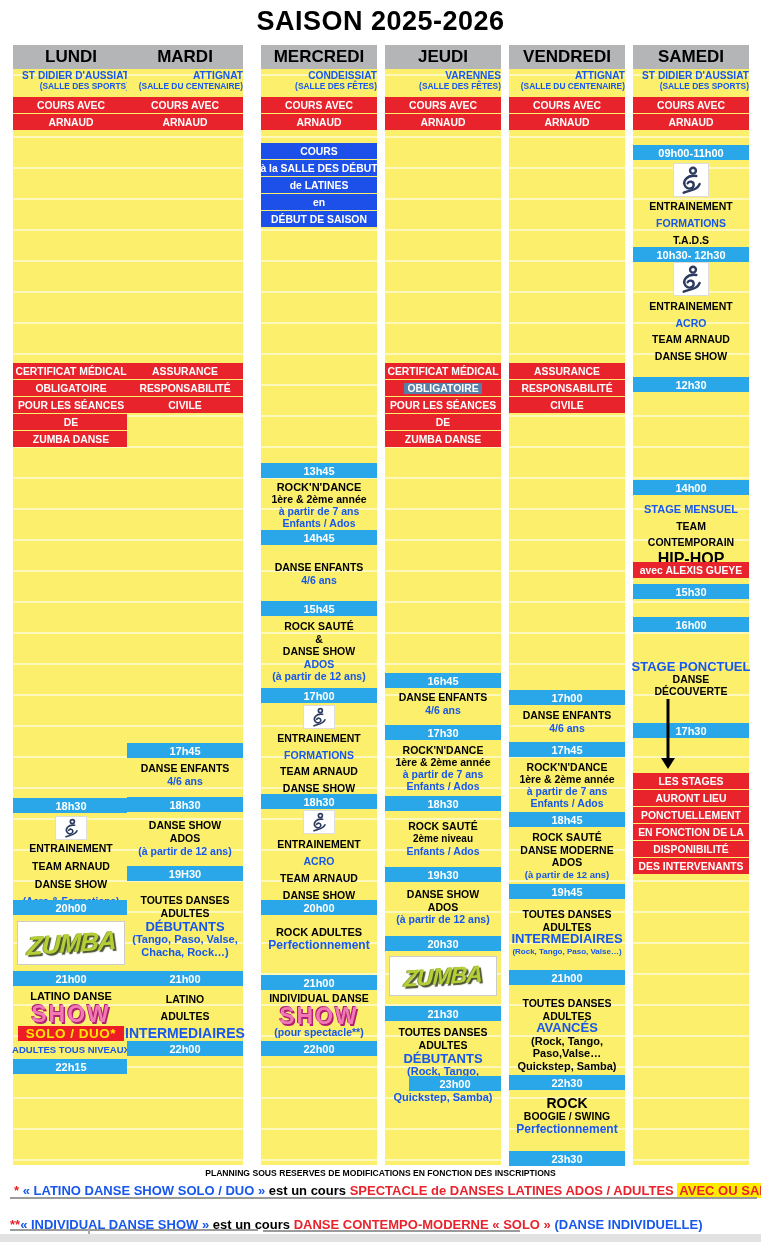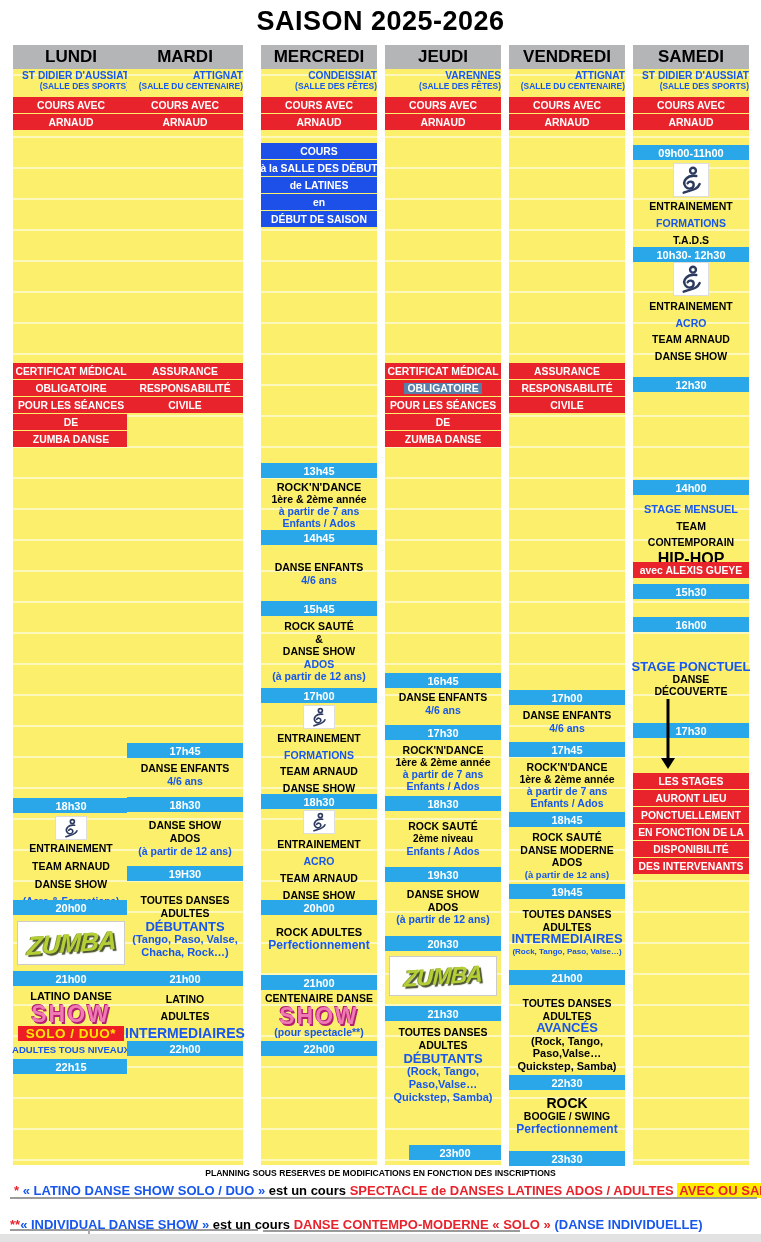--- a/index.html
+++ b/index.html
@@ -184,21 +184,21 @@
         <div style="color: rgb(0, 0, 0); font-size: 10.5px; line-height: 17px;">TEAM ARNAUD</div>
         <div style="color: rgb(0, 0, 0); font-size: 10.5px; line-height: 17px;">DANSE SHOW</div>
       </div>
       <div class="time" style="top: 855px;">20h00</div>
       <div class="txt" style="top: 881px;">
         <div style="color: rgb(0, 0, 0); font-size: 11px; line-height: 13px;">ROCK ADULTES</div>
         <div style="color: rgb(23, 87, 238); font-size: 12px; line-height: 13px;">Perfectionnement</div>
       </div>
       <div class="time" style="top: 930px;">21h00</div>
       <div class="txt" style="top: 947px;">
-        <div style="color: rgb(0, 0, 0); font-size: 10.5px; line-height: 12px;">CENTENAIRE DANSE</div>
+        <div style="color: rgb(0, 0, 0); font-size: 10.5px; line-height: 12px;">INDIVIDUAL DANSE</div>
       </div>
       <div class="showtxt" style="top: 958px; font-size: 23px;">SHOW</div>
       <div class="txt" style="top: 981px;">
         <div style="color: rgb(23, 87, 238); font-size: 10.5px; line-height: 12px;">(pour spectacle**)</div>
       </div>
       <div class="time" style="top: 996px;">22h00</div>
     </div>
     <div class="col" style="left: 385px;">
       <div class="dayhdr">JEUDI</div>
       <div class="loc">
@@ -244,21 +244,21 @@
       </div>
       <div class="time" style="top: 961px;">21h30</div>
       <div class="txt" style="top: 981px;">
         <div style="color: rgb(0, 0, 0); font-size: 10.5px; line-height: 13px;">TOUTES DANSES</div>
         <div style="color: rgb(0, 0, 0); font-size: 10.5px; line-height: 13px;">ADULTES</div>
         <div style="color: rgb(23, 87, 238); font-size: 13px; line-height: 13px;">DÉBUTANTS</div>
         <div style="color: rgb(23, 87, 238); font-size: 11px; line-height: 13px;">(Rock, Tango,</div>
         <div style="color: rgb(23, 87, 238); font-size: 11px; line-height: 13px;">Paso,Valse…</div>
         <div style="color: rgb(23, 87, 238); font-size: 11px; line-height: 13px;">Quickstep, Samba)</div>
       </div>
-      <div class="time" style="top: 1100px; margin-left: 24px;">23h00</div>
+      <div class="time" style="top: 1031px; margin-left: 24px;">23h00</div>
     </div>
     <div class="col" style="left: 509px;">
       <div class="dayhdr">VENDREDI</div>
       <div class="loc">
         <span class="name">ATTIGNAT</span>
         <span class="venue">(SALLE DU CENTENAIRE)</span>
       </div>
       <div class="redrow" style="top: 52px;">COURS AVEC</div>
       <div class="redrow" style="top: 69px;">ARNAUD</div>
       <div class="redrow" style="top: 318px;">ASSURANCE</div>

